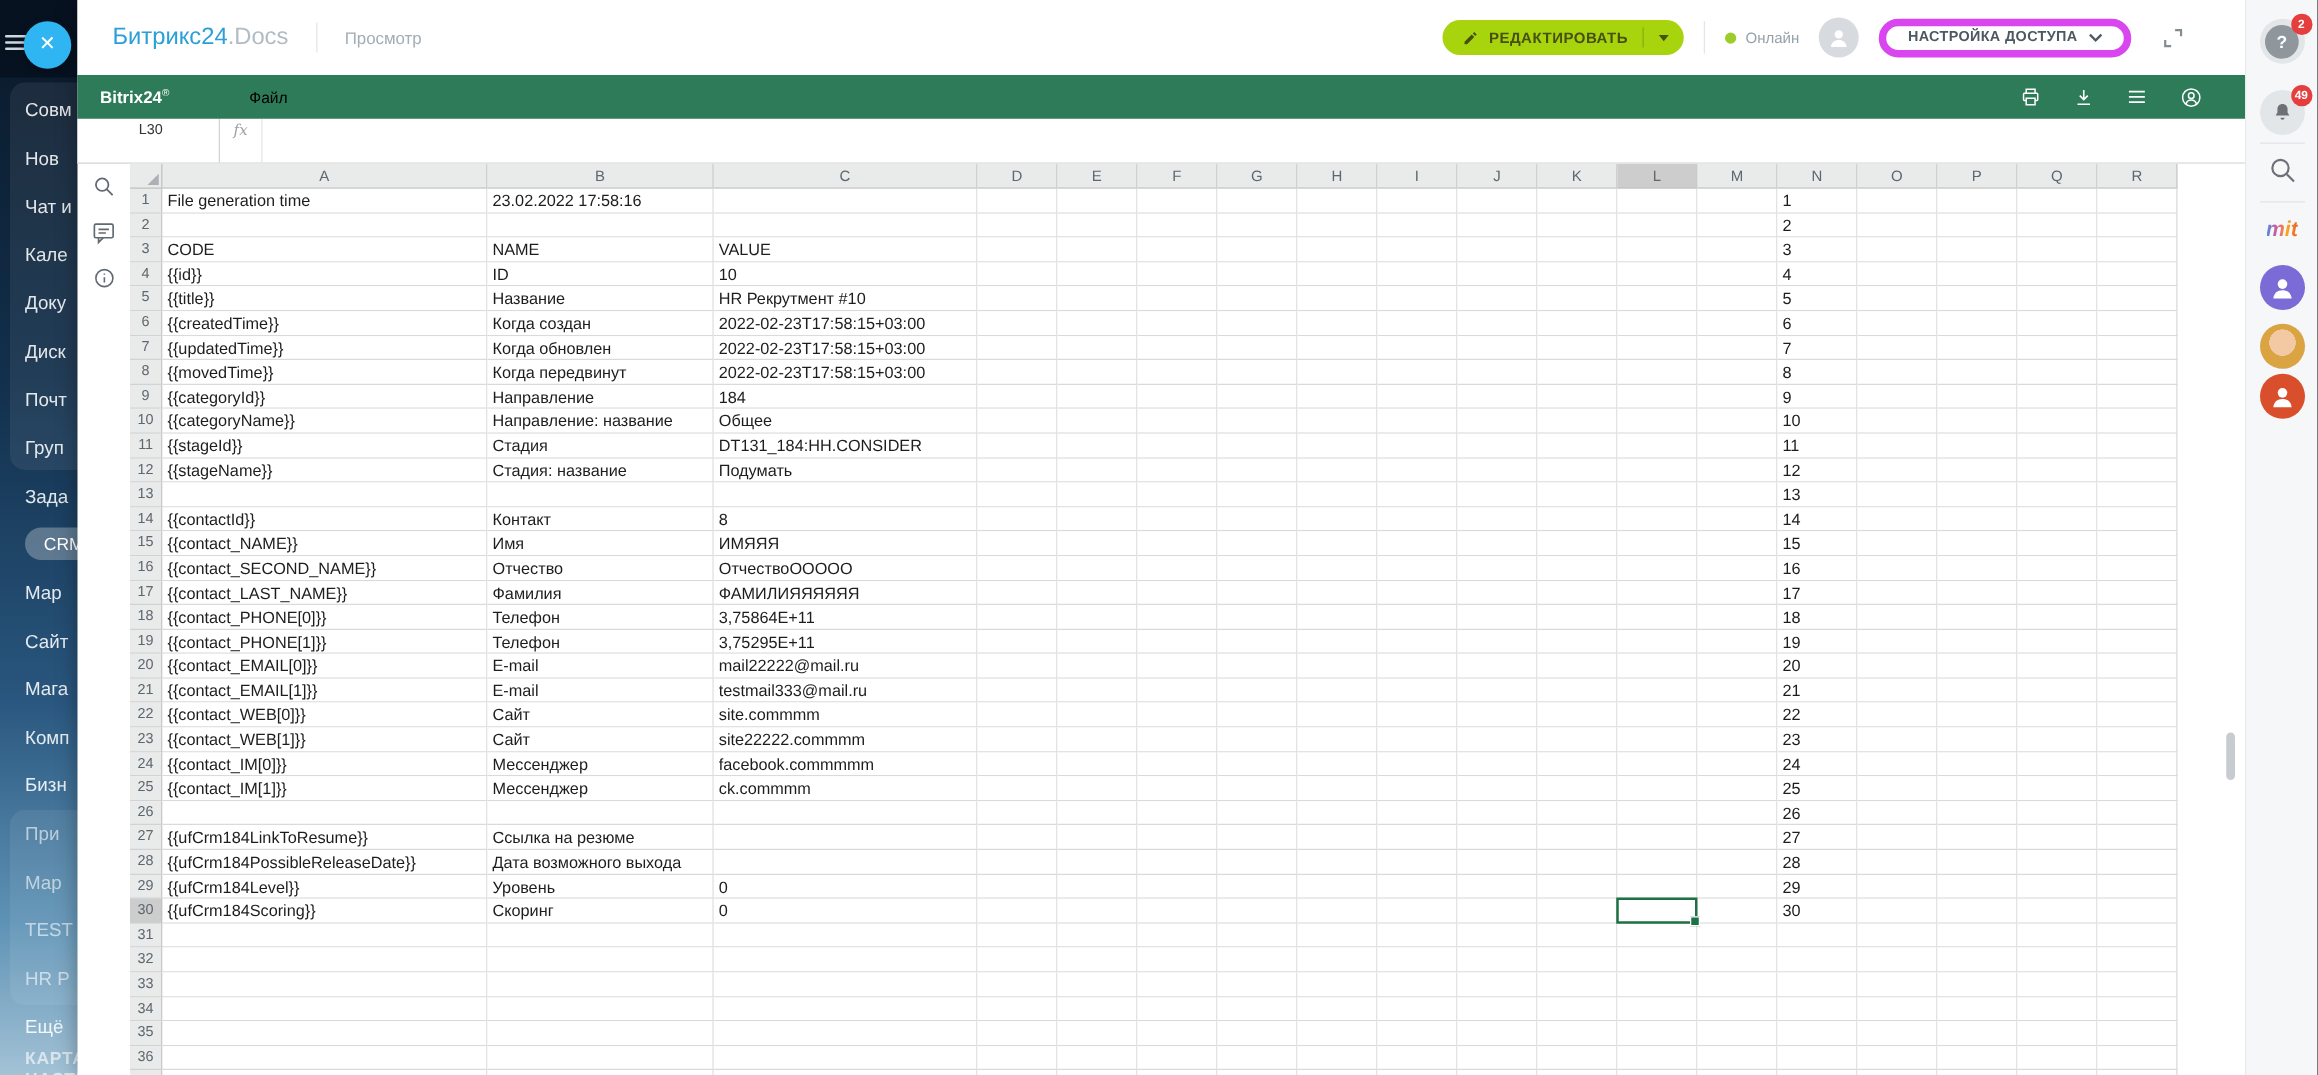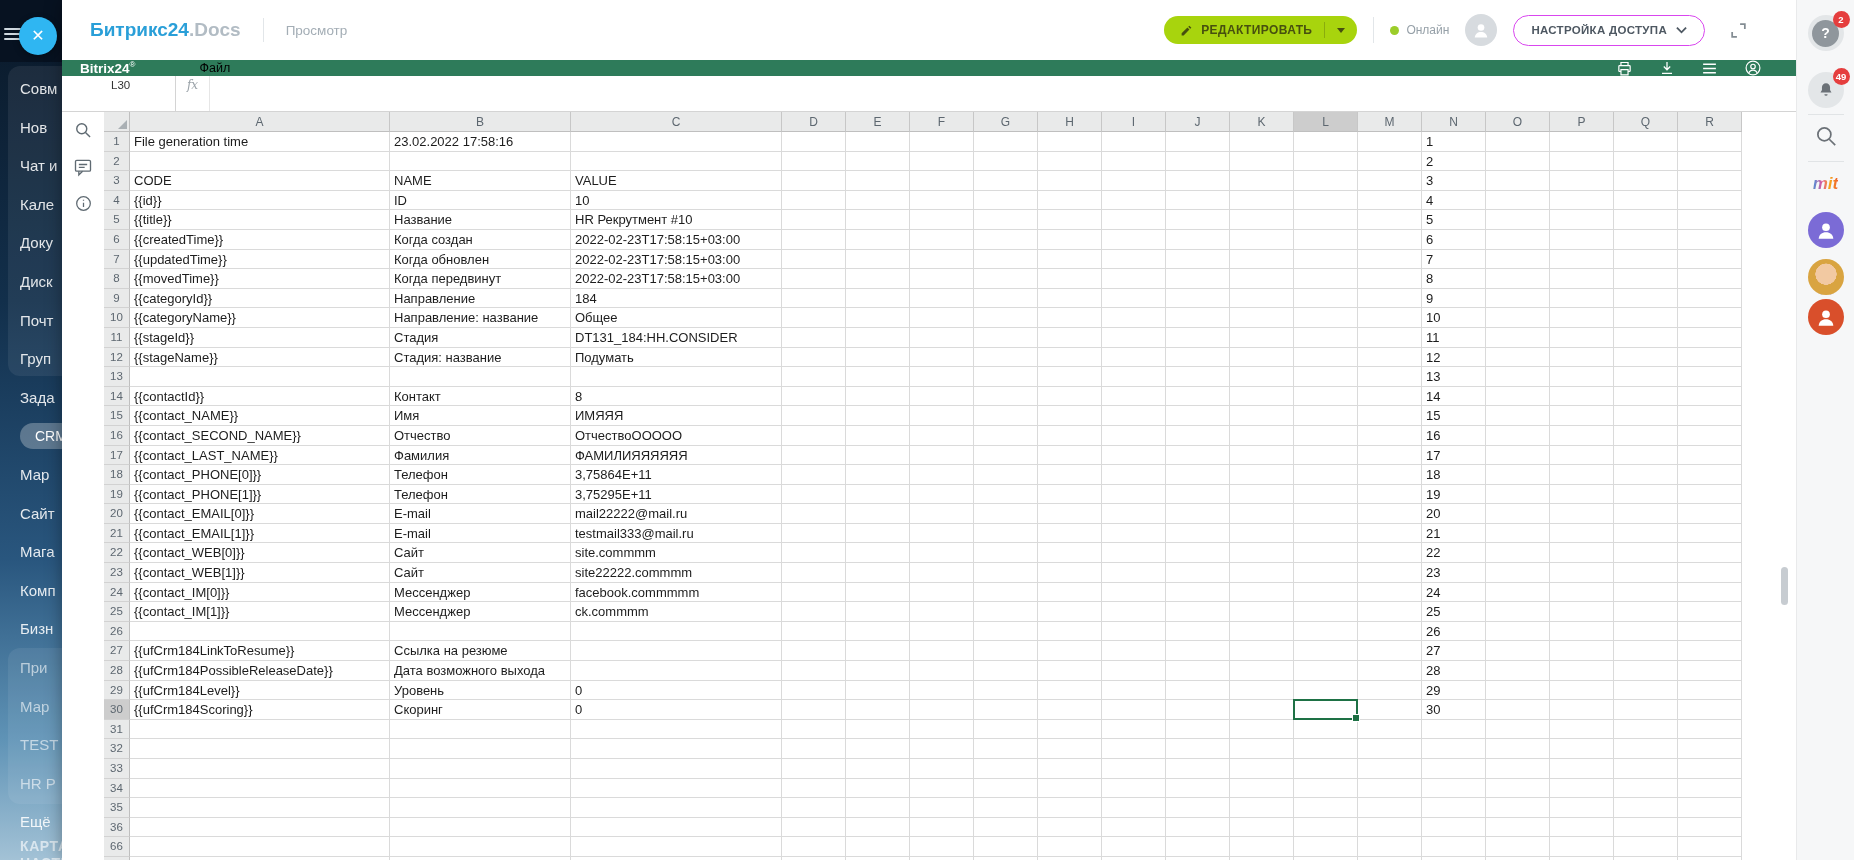--- a/index.html
+++ b/index.html
@@ -30,45 +30,45 @@
     font-weight:bold; letter-spacing:.6px; z-index:1; cursor:pointer; }
   .side-footer span:first-child { top:838px; }
   .side-footer span:last-child  { top:855px; }
 
   
   .viewer { position:absolute; left:62px; top:0; width:1734px; height:860px; background:#fff;
     z-index:2; box-shadow:0 0 16px rgba(0,0,0,.35); }
 
   
   .doc-header { position:relative; height:60px; display:flex; align-items:center; background:#fff; }
-  .logo { margin-left:28px; font-size:19px; font-weight:bold; white-space:nowrap;text-align:right; }
+  .logo { margin-left:28px; font-size:19px; font-weight:normal; white-space:nowrap;text-align:right; }
   .logo .brand { color:#2a9fd8; }
   .logo .suffix { color:#b2bcc4; }
   .hdr-div { width:1px; height:24px; background:#e2e6e9; margin:0 22px; }
   .mode { color:#a3adb5; font-size:13.5px; }
   .hdr-right { position:absolute; right:48px; top:0; height:60px; display:flex; align-items:center; gap:16px;text-align:right; }
   .edit-btn { display:flex; align-items:center; height:28px; border-radius:14px; background:#a8d40d;
     color:#47500f; font-size:12px; font-weight:bold; letter-spacing:.4px; cursor:pointer; }
   .edit-btn .main { display:flex; align-items:center; gap:8px; padding:0 12px 0 16px; }
   .edit-btn .dd { border-left:1px solid rgba(71,80,15,.30); padding:0 12px; height:16px;
     display:flex; align-items:center; }
   .caret { width:0; height:0; border-left:4px solid transparent; border-right:4px solid transparent;
     border-top:5px solid #47500f; }
   .vline { width:1px; height:26px; background:#e2e6e9; }
   .online { display:flex; align-items:center; gap:7px; color:#96a0a8; font-size:12px; }
   .online .dot { width:9px; height:9px; border-radius:50%; background:#9ccd2a; }
   .avatar-sm { width:32px; height:32px; border-radius:50%; background:#d7dbdf; display:flex;
     align-items:center; justify-content:center; cursor:pointer; }
   .access-btn { display:flex; align-items:center; gap:9px; height:31px; padding:0 17px;
-    border:1px solid #d946ef; border-radius:17px; background:#fff; color:#4e5862;
+    border:6px solid #d946ef; border-radius:17px; background:#fff; color:#4e5862;
     font-size:11.5px; font-weight:bold; letter-spacing:.3px; cursor:pointer; }
   .expand-btn { margin-left:8px; cursor:pointer; display:flex; }
 
   
-  .editor-bar { position:relative; height:16px; background:#2e7b5a; display:flex; align-items:center; }
+  .editor-bar { position:relative; height:35px; background:#2e7b5a; display:flex; align-items:center; }
   .brand24 { margin-left:18px; color:#fff; font-weight:bold; font-size:13.5px; }
   .brand24 sup { font-size:8px; font-weight:normal; }
   .menu-file { margin-left:64px; color:#000000; font-size:12.5px; cursor:pointer; }
   .bar-filename { position:absolute; left:0; right:0; text-align:center; color:#f0f6f2; font-size:11.5px; }
   .bar-icons { position:absolute; right:34px; display:flex; align-items:center; gap:26px; }
   .bar-icons > span { display:flex; cursor:pointer; }
 
   
   .formula-bar { height:36px; display:flex; align-items:stretch; border-bottom:1px solid #d4d4d4; background:#fff; }
   .fb-pad { width:42px; }

